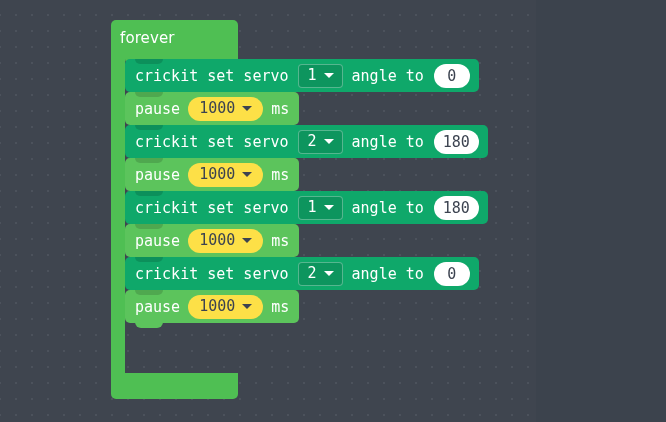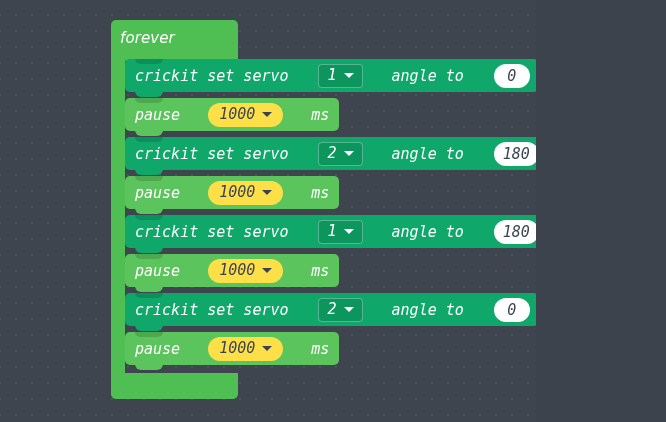--- a/index.html
+++ b/index.html
@@ -10,21 +10,20 @@
   #canvas {
     position: relative;
     width: 536px;
     height: 422px;
     overflow: hidden;
     background-color: #3f454f;
     background-image: radial-gradient(circle, #4c525c 1.1px, transparent 1.2px);
     background-size: 16px 16px;
     background-position: 8px 7px;
     font-family: "DejaVu Sans Mono", monospace;
-    font-style: italic;
   }
 
   
   .forever-wrap {
     position: absolute;
     left: 111px;
     top: 20px;
   }
   .forever-head {
     position: relative;
@@ -79,26 +78,24 @@
   }
 
   .block {
     position: relative;
     height: 33px;
     display: flex;
     align-items: center;
     border-radius: 5px;
     padding: 0 9px;
     box-sizing: border-box;
-    margin-bottom: 6px;
     width: max-content;
     color: #ffffff;
     font-size: 15px;
     white-space: nowrap;
-    gap: 20px;
   }
   
   .block .notch-top {
     position: absolute;
     left: 10px;
     top: 0px;
     width: 28px;
     height: 5px;
     border-radius: 0 0 7px 7px;
     background: rgba(0,0,0,0.14);

